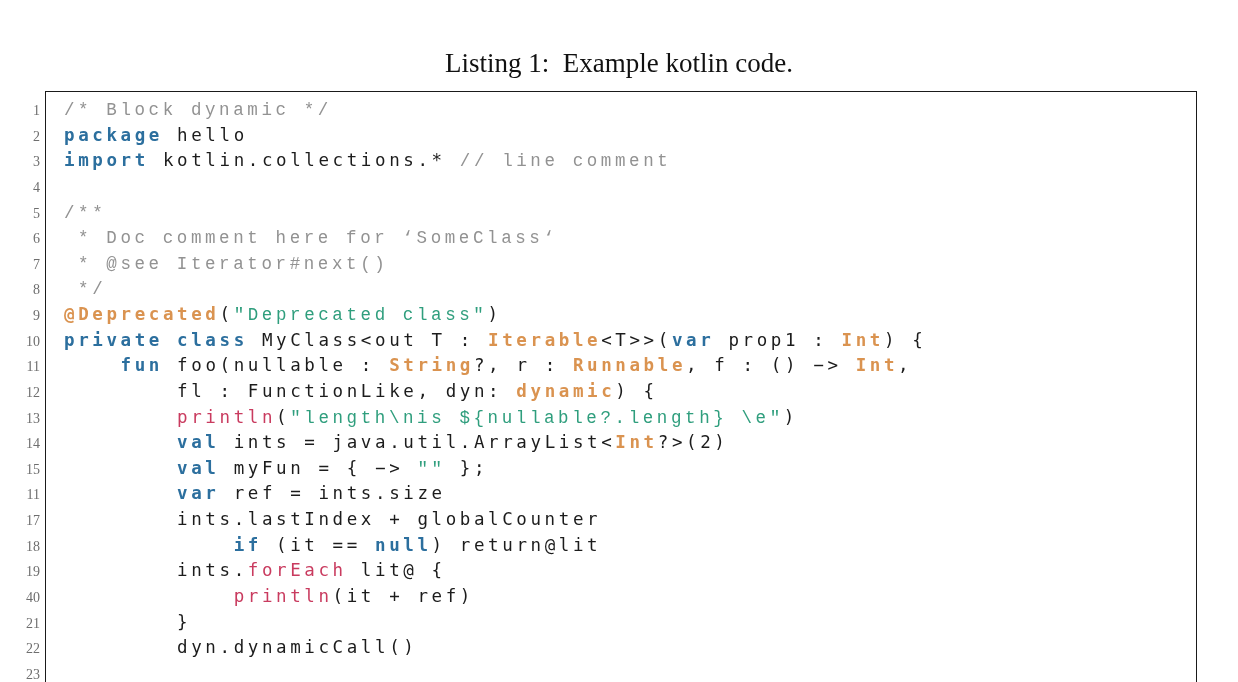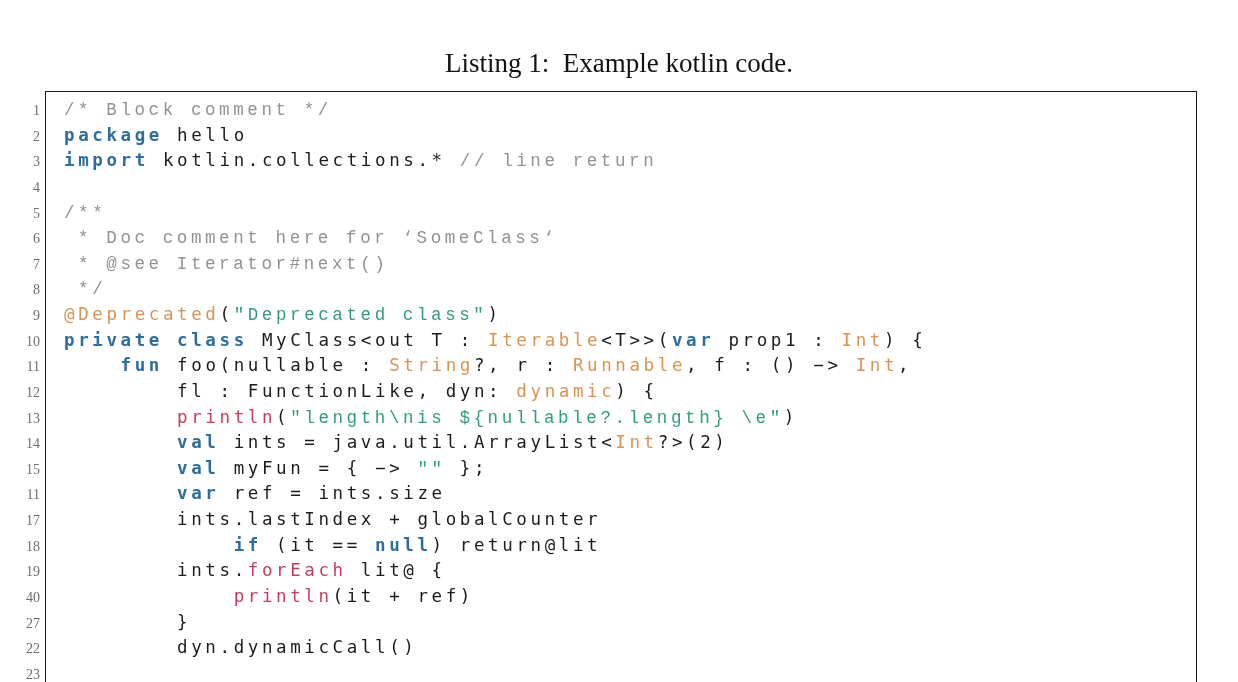--- a/index.html
+++ b/index.html
@@ -58,21 +58,21 @@
     height: 25.64px;
     line-height: 25.64px;
     white-space: pre;
     font-family: "DejaVu Sans Mono", monospace;
     font-size: 17.5px;
     letter-spacing: 3.6px;
     color: var(--plain-color, #1c1c1c);
   }
   .tok-p { color: var(--plain-color, #1c1c1c); }
   .tok-k { color: var(--kw-color, #2c6f9e); font-weight: bold; }
-  .tok-t { color: var(--type-color, #da9350); font-weight: normal; }
+  .tok-t { color: var(--type-color, #da9350); font-weight: bold; }
   .tok-f { color: var(--fn-color, #c93b5f); }
   .tok-c {
     color: var(--cmt-color, #929292);
     font-family: "Liberation Mono", monospace;
   }
   .tok-s {
     color: var(--str-color, #2f9e7d);
     font-family: "Liberation Mono", monospace;
   }
 </style>
@@ -96,30 +96,30 @@
       <div class="line-number">11</div>
       <div class="line-number">12</div>
       <div class="line-number">13</div>
       <div class="line-number">14</div>
       <div class="line-number">15</div>
       <div class="line-number">11</div>
       <div class="line-number">17</div>
       <div class="line-number">18</div>
       <div class="line-number">19</div>
       <div class="line-number">40</div>
-      <div class="line-number">27</div>
+      <div class="line-number">21</div>
       <div class="line-number">22</div>
       <div class="line-number">23</div>
     </div>
 
   <div class="frame">
     <div id="code-lines">
-        <div class="code-line"><span class="tok-c">/* Block comment */</span></div>
+        <div class="code-line"><span class="tok-c">/* Block dynamic */</span></div>
         <div class="code-line"><span class="tok-k">package</span><span class="tok-p"> hello</span></div>
-        <div class="code-line"><span class="tok-k">import</span><span class="tok-p"> kotlin.collections.* </span><span class="tok-c">// line return</span></div>
+        <div class="code-line"><span class="tok-k">import</span><span class="tok-p"> kotlin.collections.* </span><span class="tok-c">// line comment</span></div>
         <div class="code-line"></div>
         <div class="code-line"><span class="tok-c">/**</span></div>
         <div class="code-line"><span class="tok-c"> * Doc comment here for ‘SomeClass‘</span></div>
         <div class="code-line"><span class="tok-c"> * @see Iterator#next()</span></div>
         <div class="code-line"><span class="tok-c"> */</span></div>
         <div class="code-line"><span class="tok-t">@Deprecated</span><span class="tok-p">(</span><span class="tok-s">"Deprecated class"</span><span class="tok-p">)</span></div>
         <div class="code-line"><span class="tok-k">private</span><span class="tok-p"> </span><span class="tok-k">class</span><span class="tok-p"> MyClass&lt;out T : </span><span class="tok-t">Iterable</span><span class="tok-p">&lt;T&gt;&gt;(</span><span class="tok-k">var</span><span class="tok-p"> prop1 : </span><span class="tok-t">Int</span><span class="tok-p">) {</span></div>
         <div class="code-line"><span class="tok-p">    </span><span class="tok-k">fun</span><span class="tok-p"> foo(nullable : </span><span class="tok-t">String</span><span class="tok-p">?, r : </span><span class="tok-t">Runnable</span><span class="tok-p">, f : () −&gt; </span><span class="tok-t">Int</span><span class="tok-p">,</span></div>
         <div class="code-line"><span class="tok-p">        fl : FunctionLike, dyn: </span><span class="tok-t">dynamic</span><span class="tok-p">) {</span></div>
         <div class="code-line"><span class="tok-p">        </span><span class="tok-f">println</span><span class="tok-p">(</span><span class="tok-s">"length\nis ${nullable?.length} \e"</span><span class="tok-p">)</span></div>

